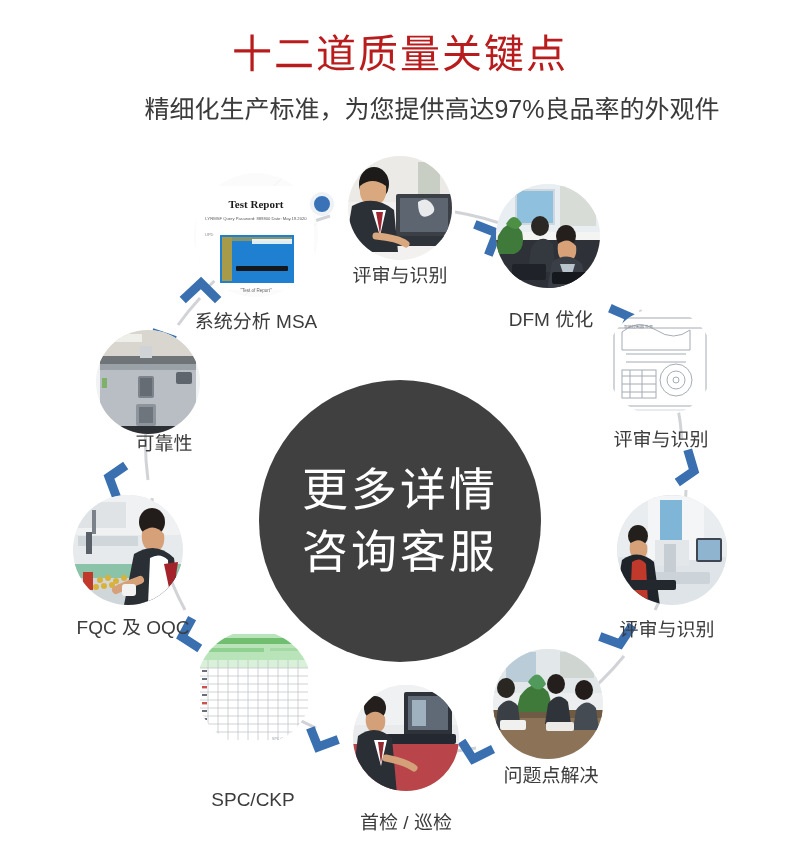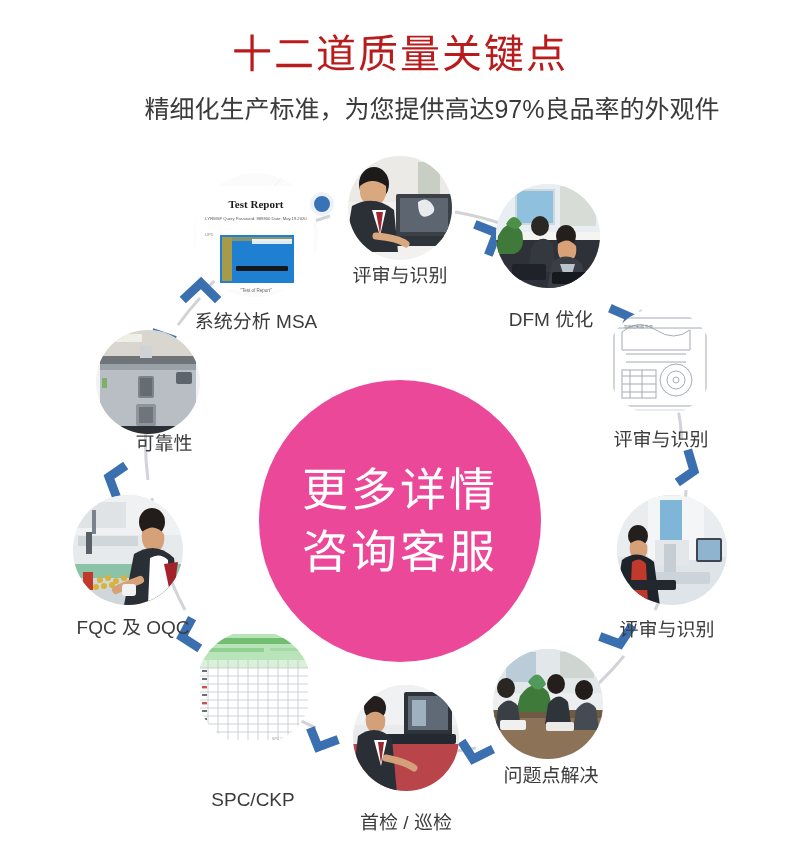--- a/index.html
+++ b/index.html
@@ -35,21 +35,21 @@
   
   .stage{position:absolute;left:0;top:140px;width:800px;height:720px;}
   .svglayer{position:absolute;left:0;top:0;width:800px;height:720px;}
 
   
   .hub{
     position:absolute;
     left:259px;top:240px;
     width:282px;height:282px;
     border-radius:50%;
-    background:#ec4899;
+    background:#404040;
     display:flex;flex-direction:column;
     align-items:center;justify-content:center;
     color:#ffffff;
   }
   .hub-line{
     font-size:46px;line-height:62px;
     letter-spacing:3px;
     font-weight:400;
     white-space:nowrap;
   }

